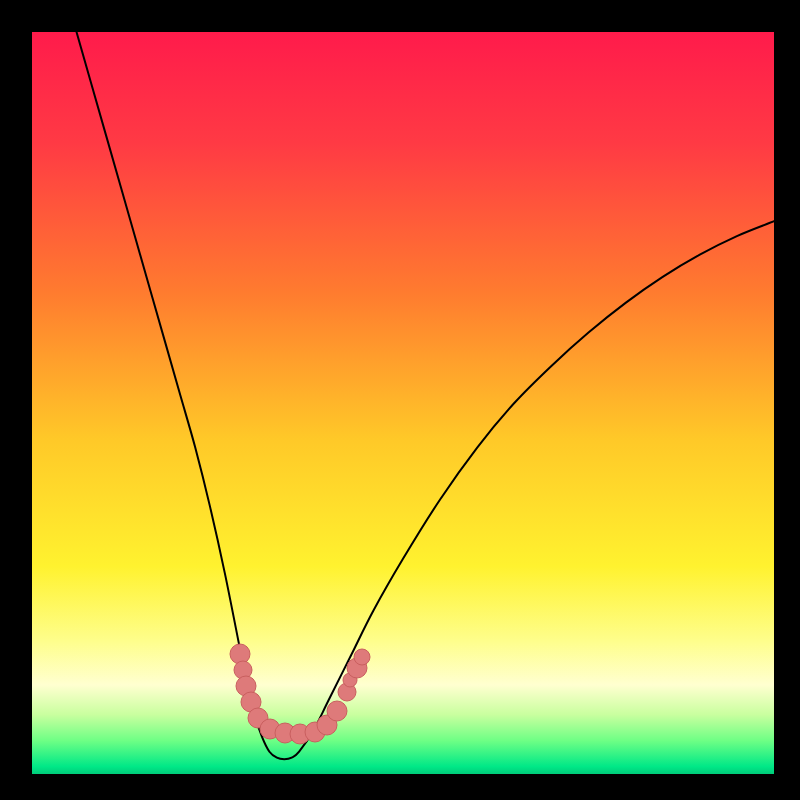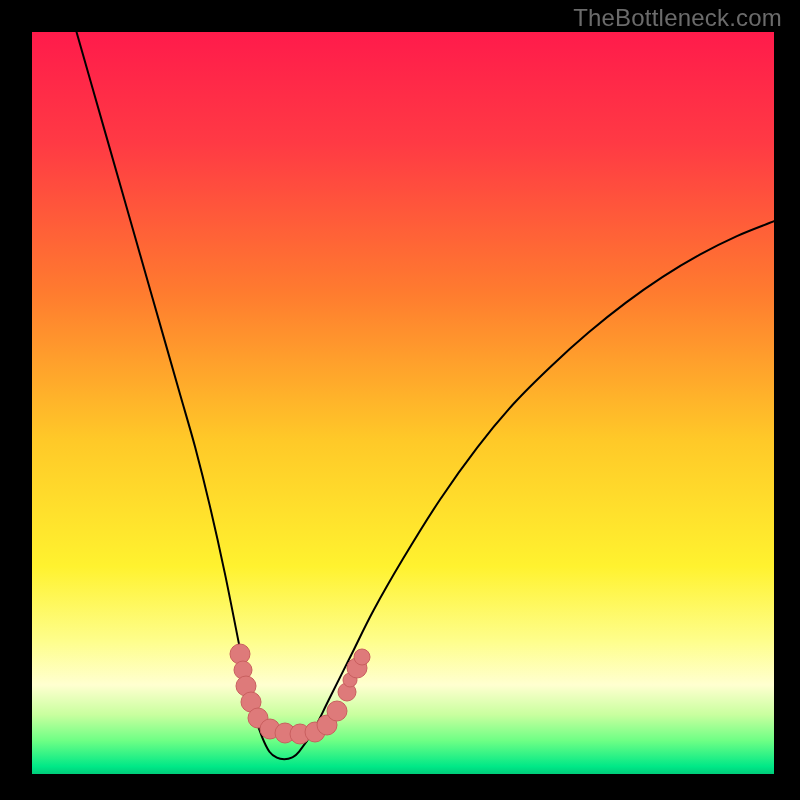--- a/index.html
+++ b/index.html
@@ -30,21 +30,20 @@
   svg {
     position: absolute;
     left: 0;
     top: 0;
   }
 </style>
 </head>
 <body>
 
 <div class="frame">
-  <div class="watermark">TheBottleneck.com</div>
   <svg id="chart-svg" width="800" height="800" viewBox="0 0 800 800">
     <defs>
       <linearGradient id="bg-grad" x1="0" y1="0" x2="0" y2="1">
           <stop offset="0%" stop-color="#ff1b4b"></stop>
           <stop offset="15%" stop-color="#ff3a44"></stop>
           <stop offset="35%" stop-color="#ff7b2f"></stop>
           <stop offset="55.00000000000001%" stop-color="#ffc928"></stop>
           <stop offset="72%" stop-color="#fff22f"></stop>
           <stop offset="82%" stop-color="#fefe8b"></stop>
           <stop offset="88%" stop-color="#ffffd0"></stop>

